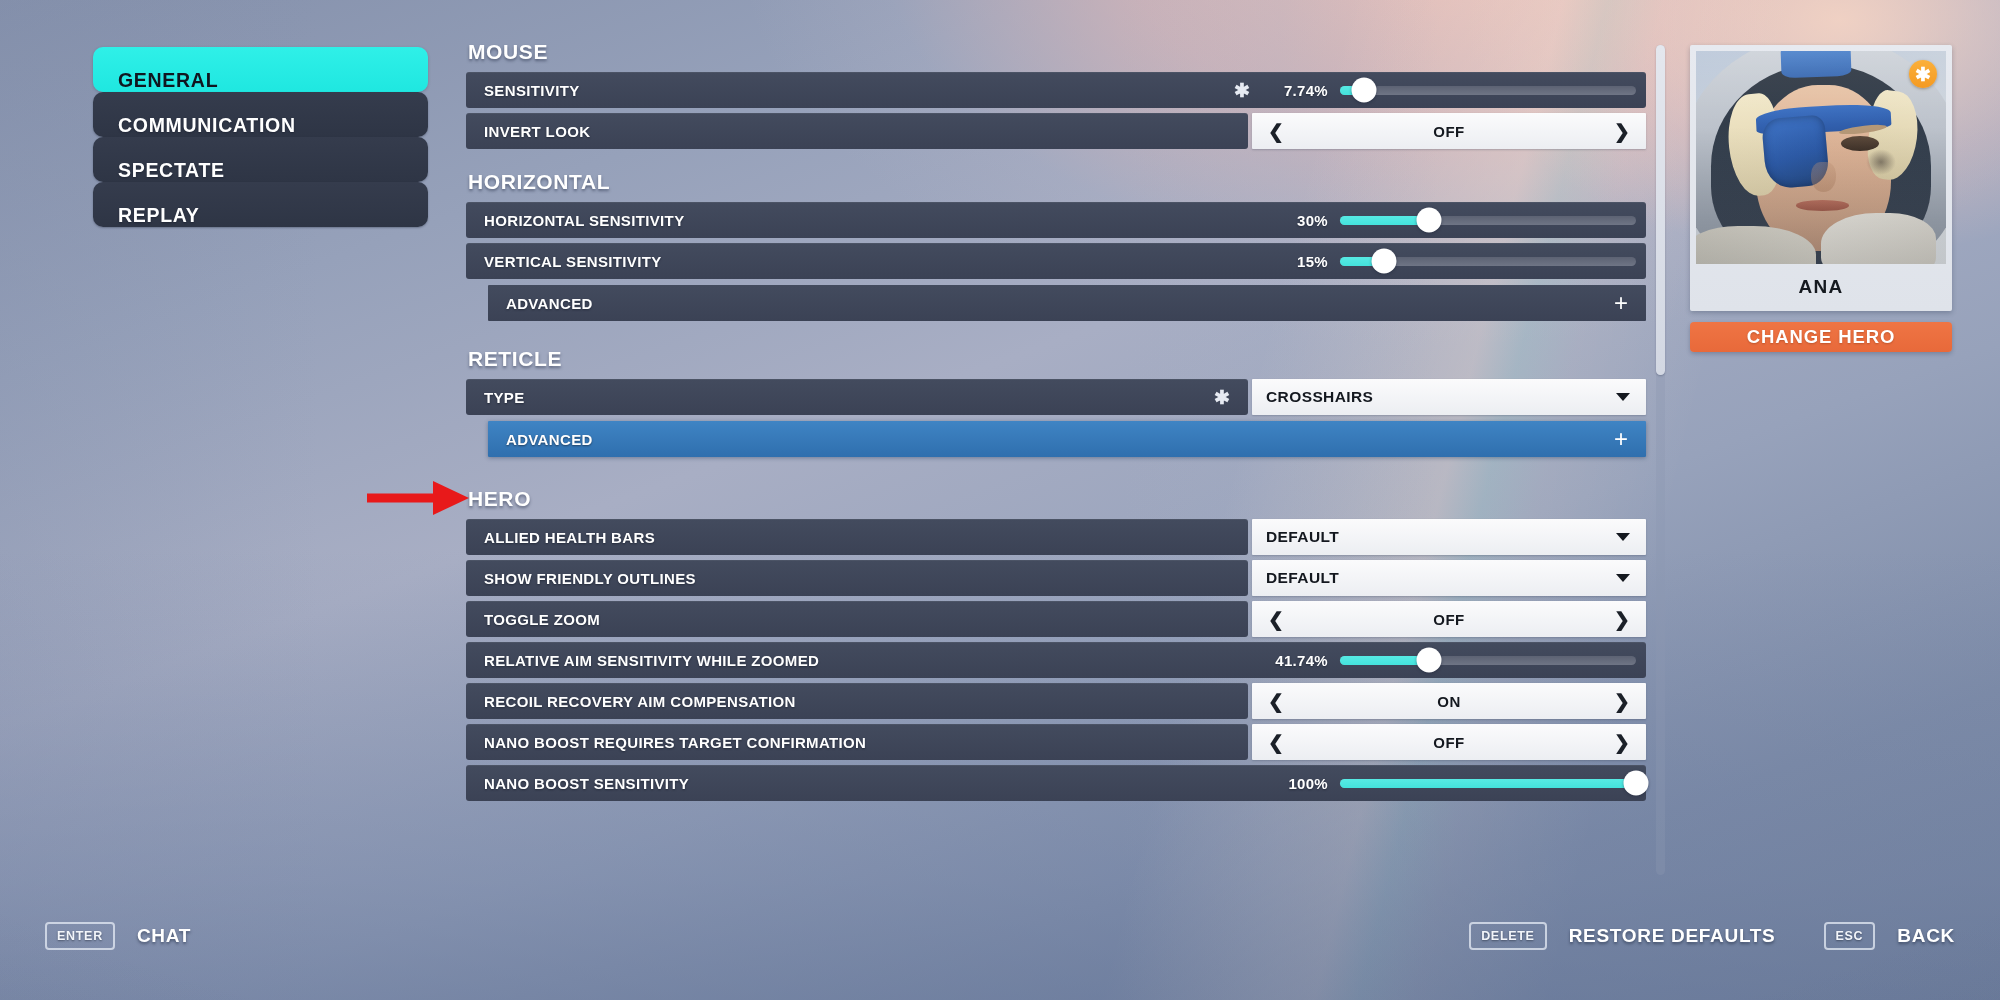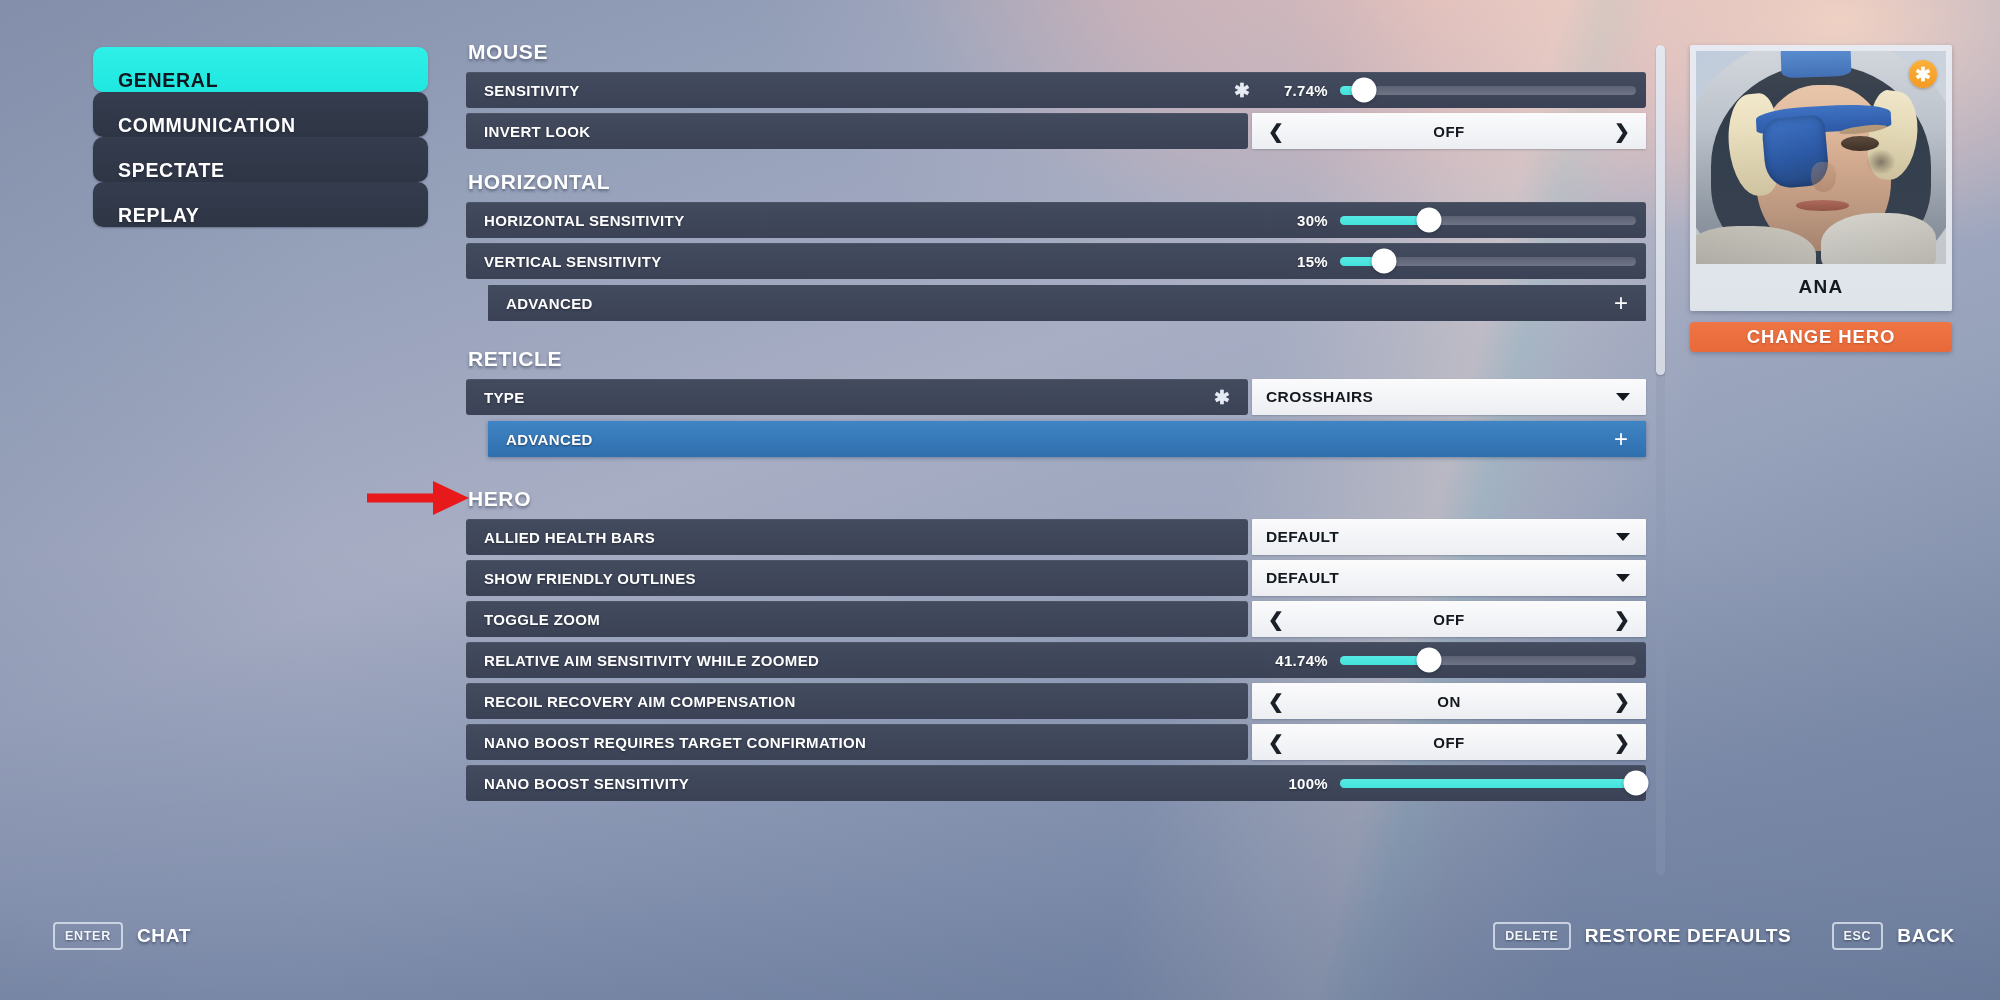--- a/index.html
+++ b/index.html
@@ -169,21 +169,21 @@
   }
   .hero-btn {
     margin-top:11px; height:30px; display:flex; align-items:center; justify-content:center;
     font-size:18.5px; font-weight:bold; letter-spacing:.9px; border-radius:4px;
     box-shadow:0 2px 4px rgba(40,52,76,.28);
   }
   .hero-btn.primary { background:linear-gradient(to bottom,#ef7544,#e8693a); color:#fff; text-shadow:0 1px 2px rgba(120,50,20,.4); }
   .hero-btn.secondary { background:linear-gradient(to bottom,#fbfbfc,#f0f1f4); color:#14181f; margin-top:10px; }
 
   
-  .footer-grp { position:absolute; display:flex; align-items:center; gap:14px;margin-left:8px; }
+  .footer-grp { position:absolute; display:flex; align-items:center; gap:22px; }
   .key {
     border:2px solid rgba(226,232,242,.78); border-radius:4px;
     color:#f2f5fa; font-size:12.5px; font-weight:bold; letter-spacing:.7px;
     padding:6px 10px 5px; line-height:1;
     text-shadow:0 1px 2px rgba(20,26,40,.5);
   }
   .key-label {
     color:#ffffff; font-size:19px; font-weight:bold; letter-spacing:.7px;
     text-shadow:0 2px 3px rgba(30,40,62,.55);
     text-align:right;

